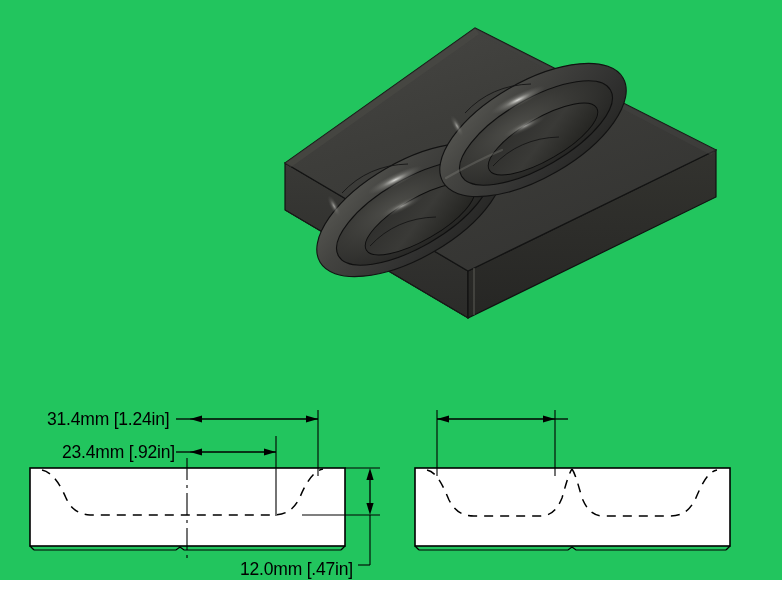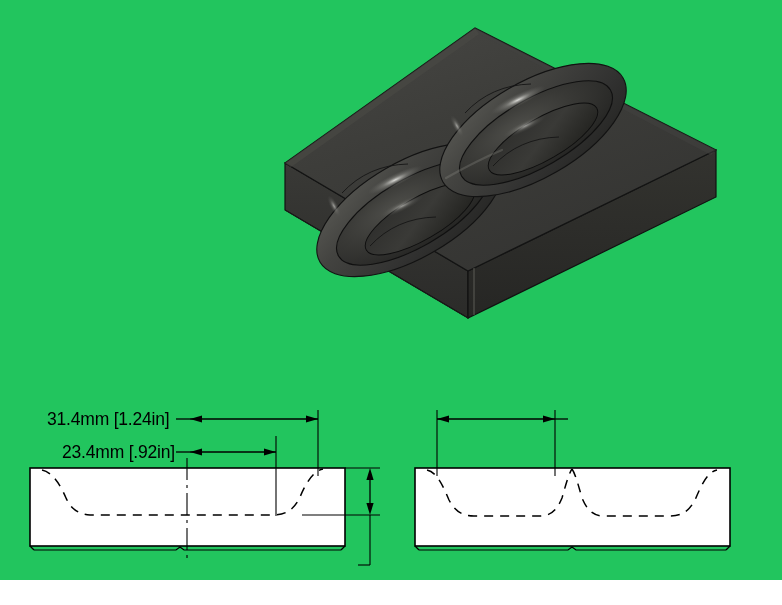--- a/index.html
+++ b/index.html
@@ -224,15 +224,16 @@
           <line x1="555" y1="39" x2="568" y2="39" stroke="#000000" stroke-width="1.3"></line>
         </g>
       </g>
     </svg>
   </div>
 
   <div class="dim-text" id="dim-314">31.4mm [1.24in]</div>
 
   <div class="dim-text" id="dim-234">23.4mm [.92in]</div>
 
+  <div class="dim-text" id="dim-120">12.0mm [.47in]</div>
 
 
 </div>
 
 </body></html>

